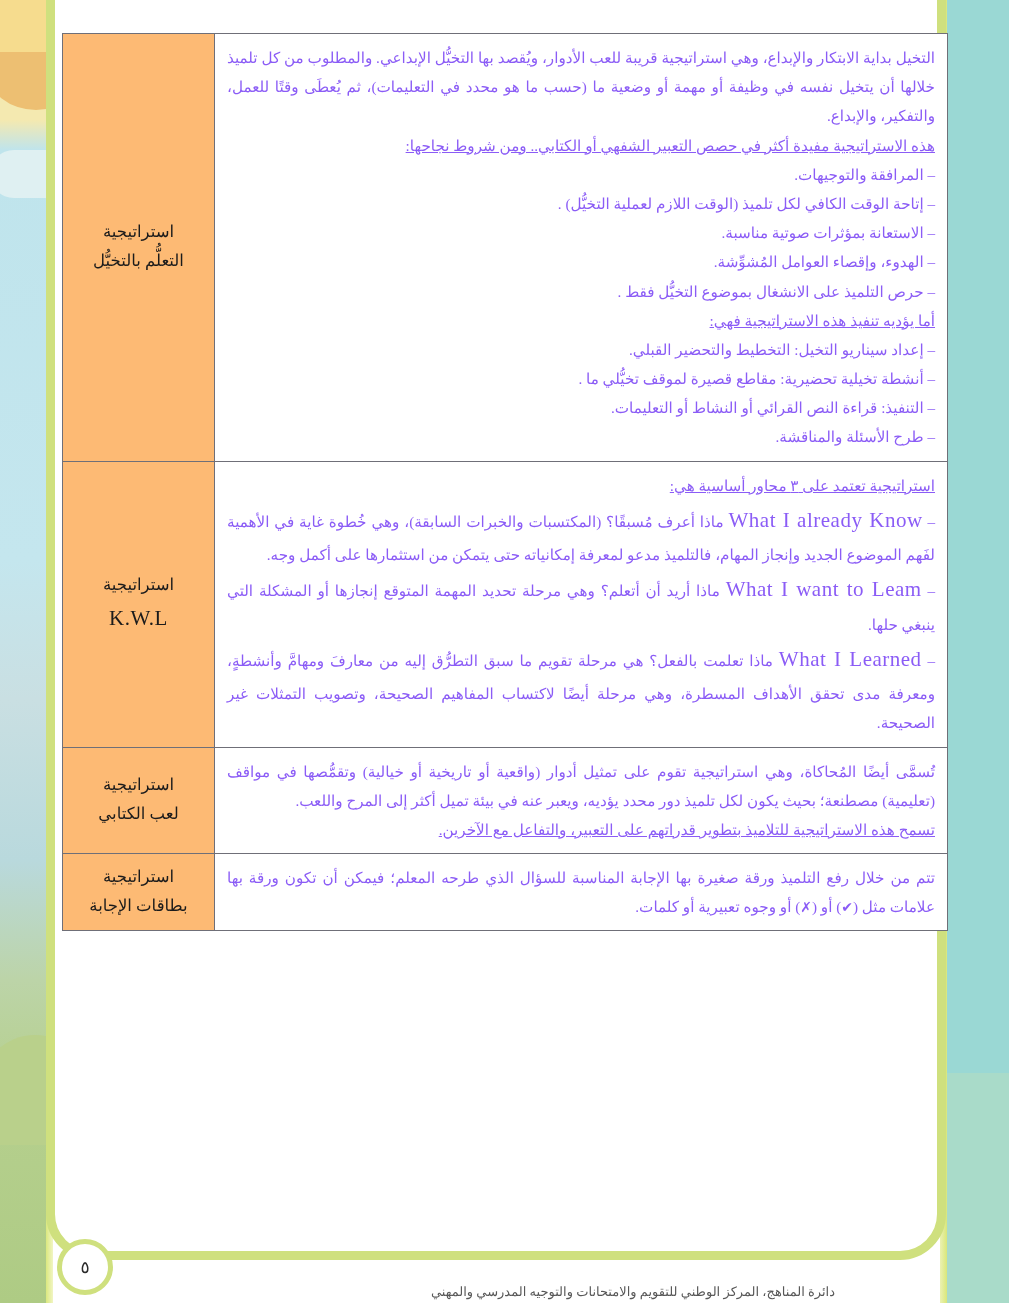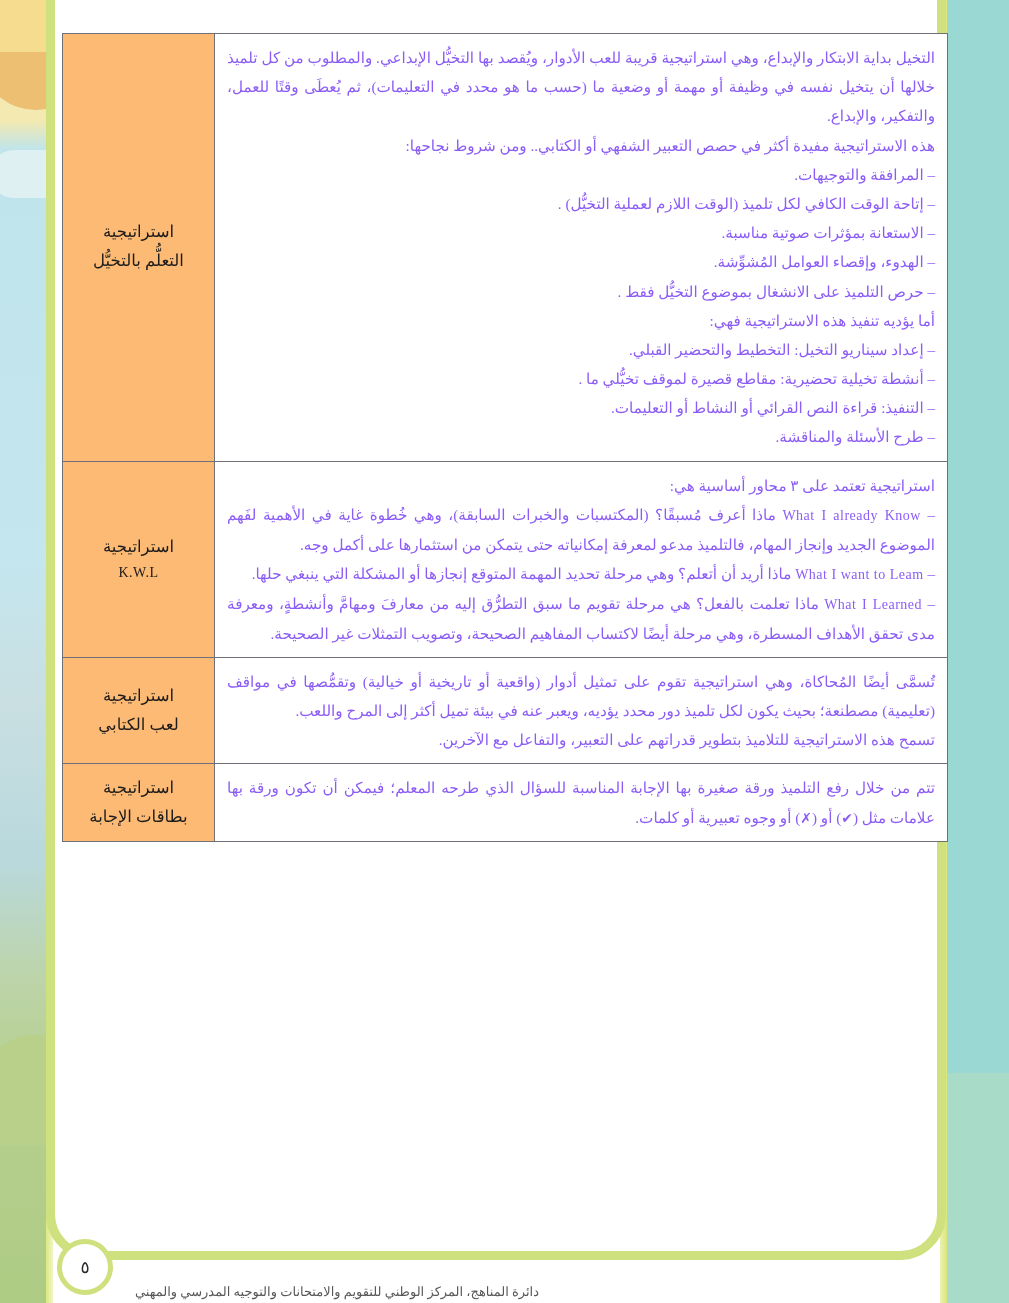--- a/index.html
+++ b/index.html
@@ -135,21 +135,21 @@
     position: absolute;
     left: 135px;
     bottom: 0px;
     width: 700px;
     height: 18px;
     overflow: hidden;
     font-size: 13px;
     color: #3a3a3a;
     line-height: 1.1;
     opacity: 0.85;
-    text-align: left;
+    text-align: right;
   }
 
   
   .strategy-table {
     position: absolute;
     left: 62px;
     top: 33px;
     width: 886px;
     border-collapse: collapse;
     table-layout: fixed;
@@ -179,35 +179,36 @@
   }
   .desc-p {
     margin: 0;
   }
   .bullet-line {
     margin: 0;
     text-align: center;
   }
   .lead-line {
     margin: 0;
+    text-decoration: underline;
   }
   .kwl-item {
     margin: 0 0 0 0;
     text-align: justify;
     text-align-last: right;
   }
   .en {
     direction: ltr;
     unicode-bidi: embed;
     font-family: "Liberation Serif", serif;
     font-size: 16px;
   }
   .kwl-name {
     font-family: "Liberation Serif", serif;
-    font-size: 14px;
+    font-size: 21px;
     letter-spacing: 0.5px;
   }
   .sym {
     font-family: "DejaVu Sans", sans-serif;
     font-weight: bold;
     font-size: 14px;
   }
 </style>
 </head>
 <body>

